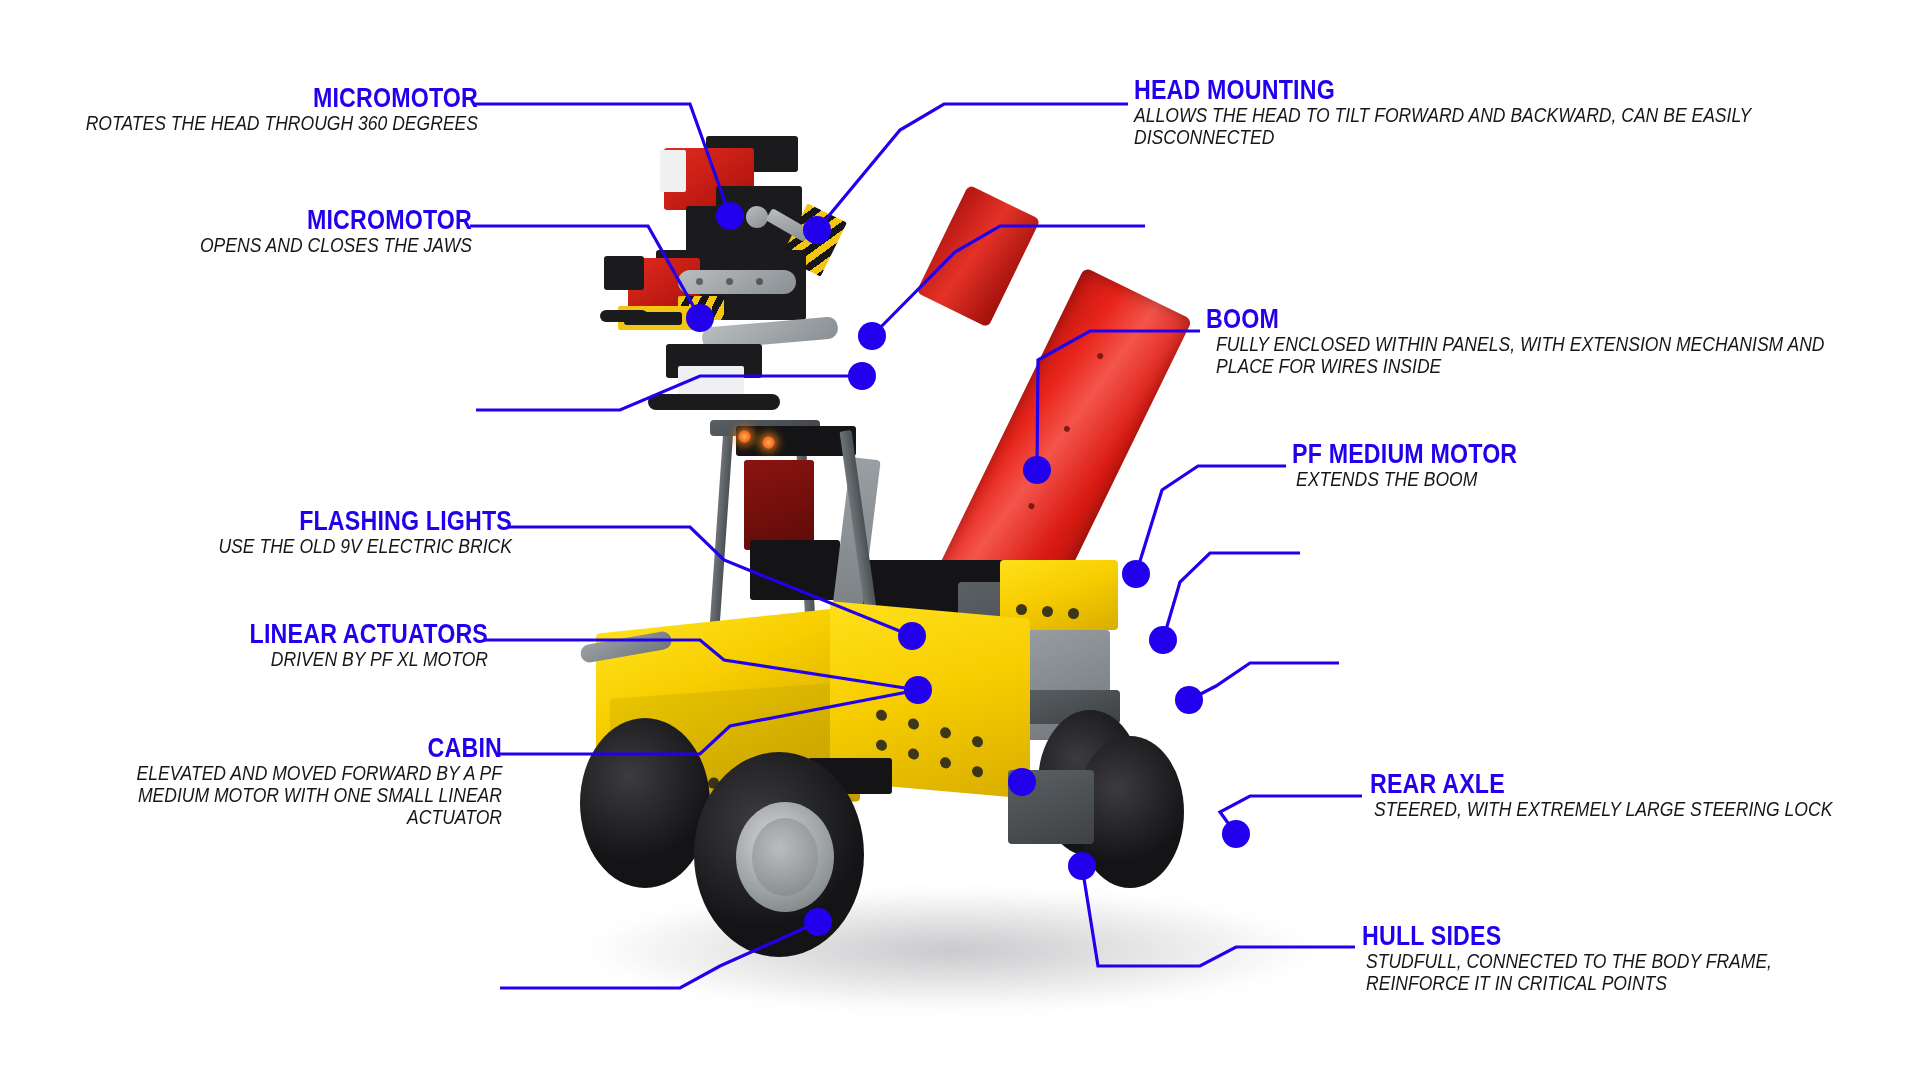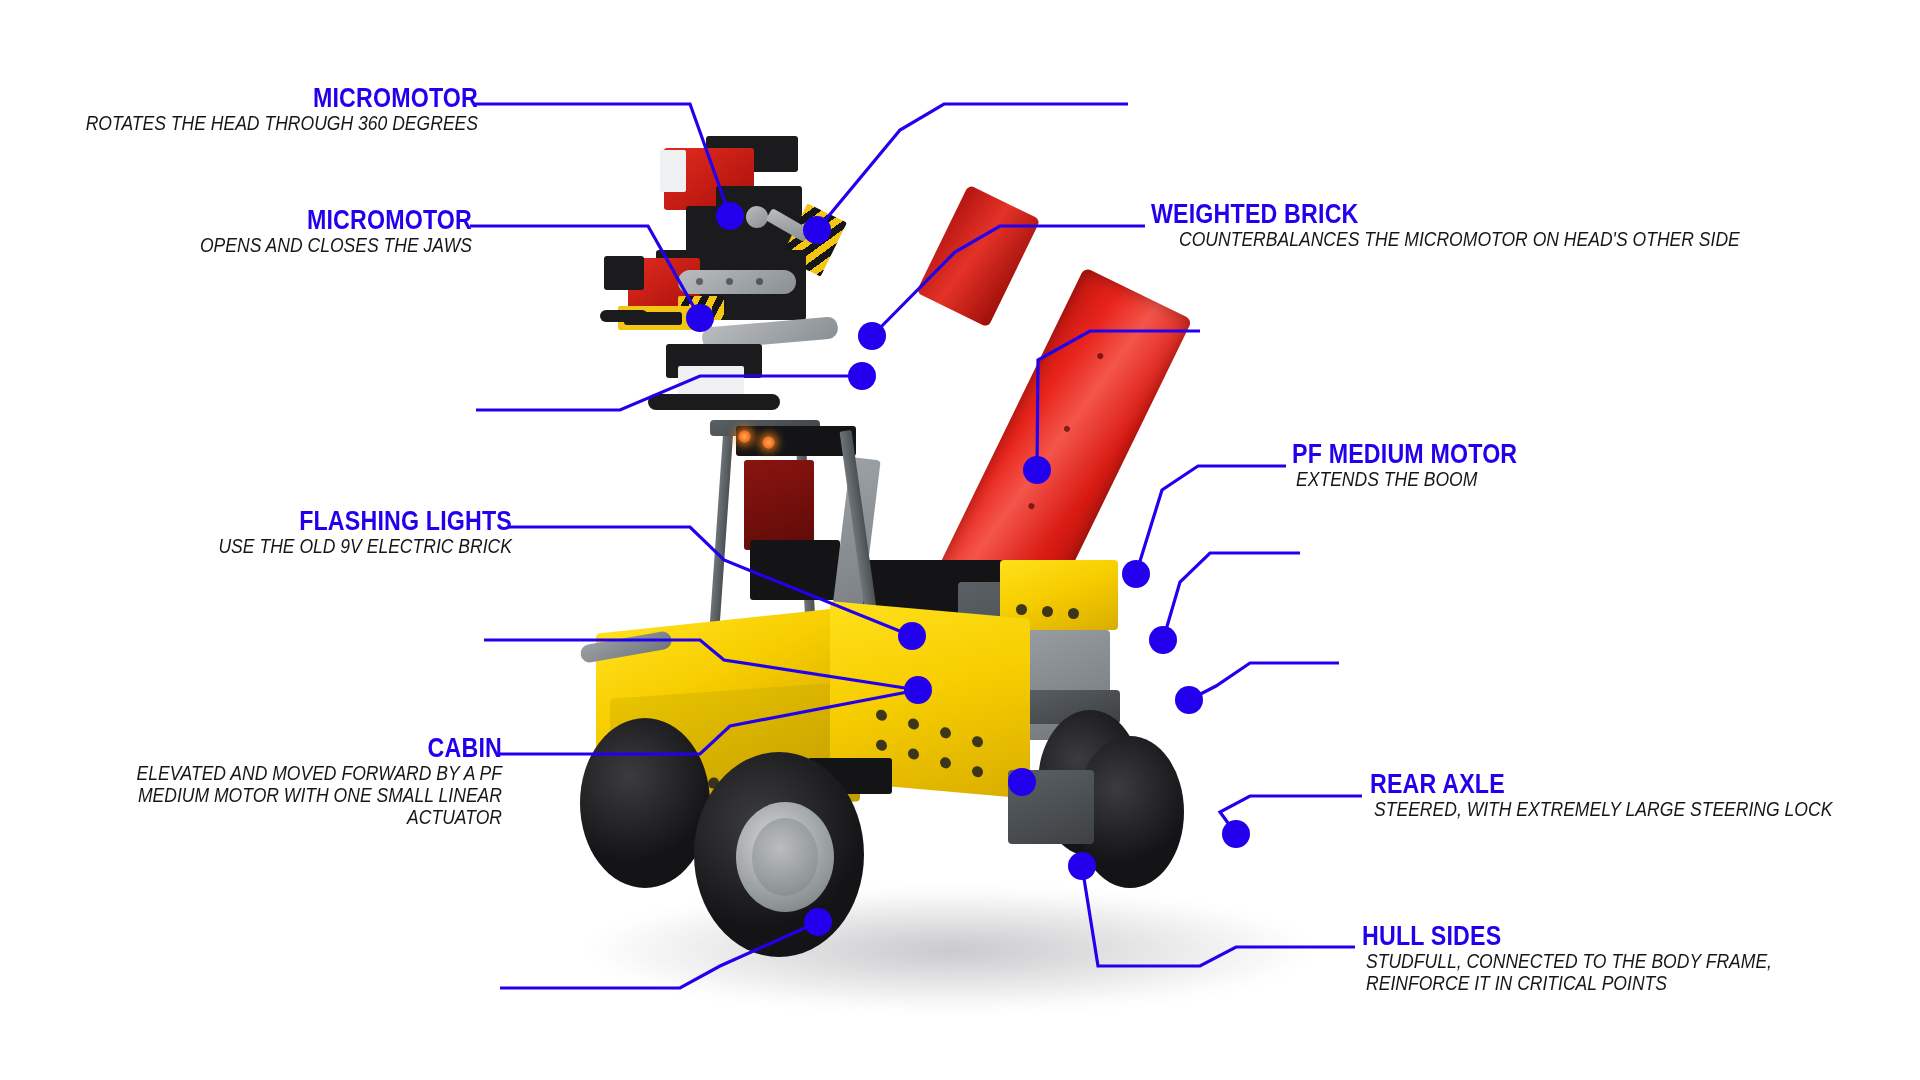--- a/index.html
+++ b/index.html
@@ -222,44 +222,52 @@
       <circle cx="1082" cy="866" r="14"></circle>
       <circle cx="818" cy="922" r="14"></circle>
     </g>
   </svg>
 
   <div class="lbl l" style="left:0;top:84px;width:478px;">
     <div class="ttl" style="color:#2200EE">MICROMOTOR</div>
     <div class="dsc">ROTATES THE HEAD THROUGH 360 DEGREES</div>
   </div>
 
+  <div class="lbl r" style="left:1134px;top:76px;width:780px;">
+    <div class="ttl" style="color:#2200EE">HEAD MOUNTING</div>
+    <div class="dsc" style="white-space:normal;max-width:760px;">ALLOWS THE HEAD TO TILT FORWARD AND BACKWARD, CAN BE EASILY DISCONNECTED</div>
+  </div>
 
   <div class="lbl l" style="left:0;top:206px;width:472px;">
     <div class="ttl" style="color:#2200EE">MICROMOTOR</div>
     <div class="dsc">OPENS AND CLOSES THE JAWS</div>
   </div>
 
-  <div class="lbl r" style="left:1151px;top:200px;width:760px;">
-    <div class="ttl" style="color:#2200EE">WEIGHTED BRICK</div>
-    <div class="dsc" style="margin-left:28px;">COUNTERBALANCES THE MICROMOTOR ON HEAD'S OTHER SIDE</div>
-  </div>
-
+
+  <div class="lbl r" style="left:1206px;top:305px;width:700px;">
+    <div class="ttl" style="color:#2200EE">BOOM</div>
+    <div class="dsc" style="white-space:normal;max-width:690px;margin-left:10px;">FULLY ENCLOSED WITHIN PANELS, WITH EXTENSION MECHANISM AND PLACE FOR WIRES INSIDE</div>
+  </div>
 
 
   <div class="lbl r" style="left:1292px;top:440px;width:620px;">
     <div class="ttl" style="color:#2200EE">PF MEDIUM MOTOR</div>
     <div class="dsc" style="margin-left:4px;">EXTENDS THE BOOM</div>
   </div>
 
   <div class="lbl l" style="left:0;top:507px;width:512px;">
     <div class="ttl" style="color:#2200EE">FLASHING LIGHTS</div>
     <div class="dsc">USE THE OLD 9V ELECTRIC BRICK</div>
   </div>
 
 
+  <div class="lbl l" style="left:0;top:620px;width:488px;">
+    <div class="ttl" style="color:#2200EE">LINEAR ACTUATORS</div>
+    <div class="dsc">DRIVEN BY PF XL MOTOR</div>
+  </div>
 
 
   <div class="lbl l" style="left:0;top:734px;width:502px;">
     <div class="ttl" style="color:#2200EE">CABIN</div>
     <div class="dsc" style="white-space:normal;max-width:470px;margin-left:auto;">ELEVATED AND MOVED FORWARD BY A PF MEDIUM MOTOR WITH ONE SMALL LINEAR ACTUATOR</div>
   </div>
 
   <div class="lbl r" style="left:1370px;top:770px;width:548px;">
     <div class="ttl" style="color:#2200EE">REAR AXLE</div>
     <div class="dsc" style="margin-left:4px;">STEERED, WITH EXTREMELY LARGE STEERING LOCK</div>

